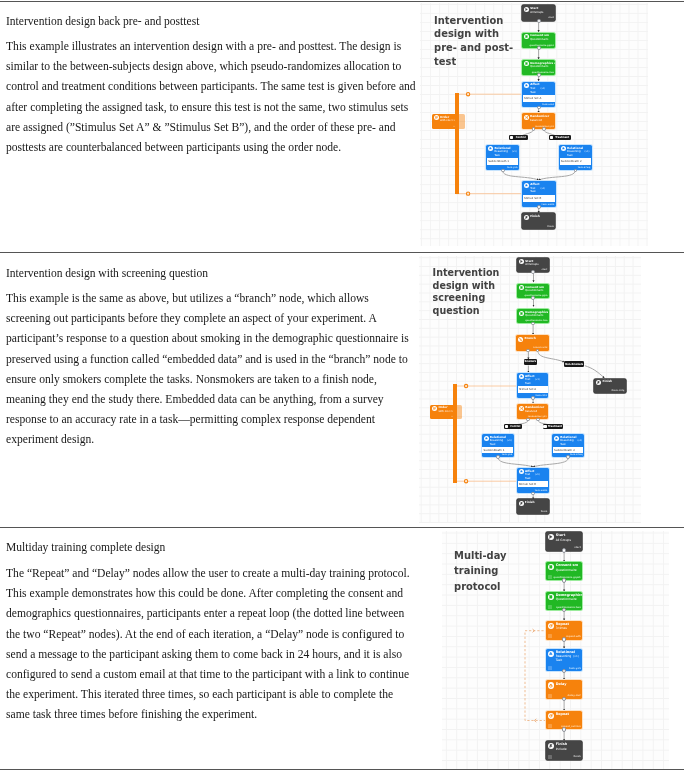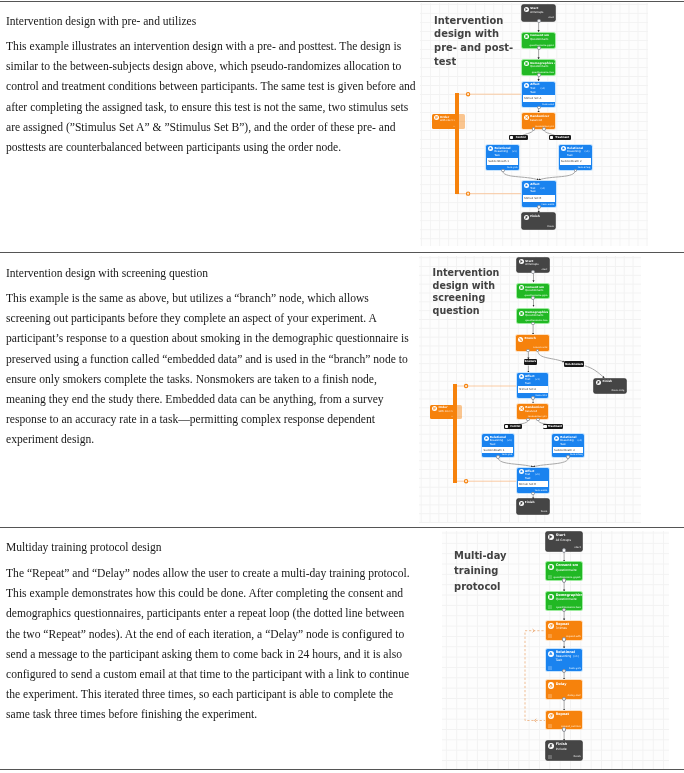--- a/index.html
+++ b/index.html
@@ -44,21 +44,21 @@
 </style>
 </head>
 <body>
 
 <div class="page">
   <div class="rule" style="top:1px"></div>
   <div class="rule" style="top:252px"></div>
   <div class="rule" style="top:527px"></div>
   <div class="rule" style="top:769px"></div>
   <div class="txtcol" style="top:14.5px">
-    <p class="rowtitle">Intervention design with pre- and utilizes</p>
+    <p class="rowtitle">Intervention design back pre- and posttest</p>
   </div>
   <div class="txtcol" style="top:37px">
     <p class="rowpara">This example illustrates an intervention design with a pre- and posttest. The design is
 similar to the between-subjects design above, which pseudo-randomizes allocation to
 control and treatment conditions between participants. The same test is given before and
 after completing the assigned task, to ensure this test is not the same, two stimulus sets
 are assigned (”Stimulus Set A” &amp; ”Stimulus Set B”), and the order of these pre- and
 posttests are counterbalanced between participants using the order node.</p>
   </div>
   <div class="txtcol" style="top:266.5px">
@@ -68,21 +68,21 @@
     <p class="rowpara">This example is the same as above, but utilizes a “branch” node, which allows
 screening out participants before they complete an aspect of your experiment. A
 participant’s response to a question about smoking in the demographic questionnaire is
 preserved using a function called “embedded data” and is used in the “branch” node to
 ensure only smokers complete the tasks. Nonsmokers are taken to a finish node,
 meaning they end the study there. Embedded data can be anything, from a survey
 response to an accuracy rate in a task—permitting complex response dependent
 experiment design.</p>
   </div>
   <div class="txtcol" style="top:541px">
-    <p class="rowtitle">Multiday training protocol design</p>
+    <p class="rowtitle">Multiday training complete design</p>
   </div>
   <div class="txtcol" style="top:564px">
     <p class="rowpara">The “Repeat” and “Delay” nodes allow the user to create a multi-day training protocol.
 This example demonstrates how this could be done. After completing the consent and
 demographics questionnaires, participants enter a repeat loop (the dotted line between
 the two “Repeat” nodes). At the end of each iteration, a “Delay” node is configured to
 send a message to the participant asking them to come back in 24 hours, and it is also
 configured to send a custom email at that time to the participant with a link to continue
 the experiment. This iterated three times, so each participant is able to complete the
 same task three times before finishing the experiment.</p>

